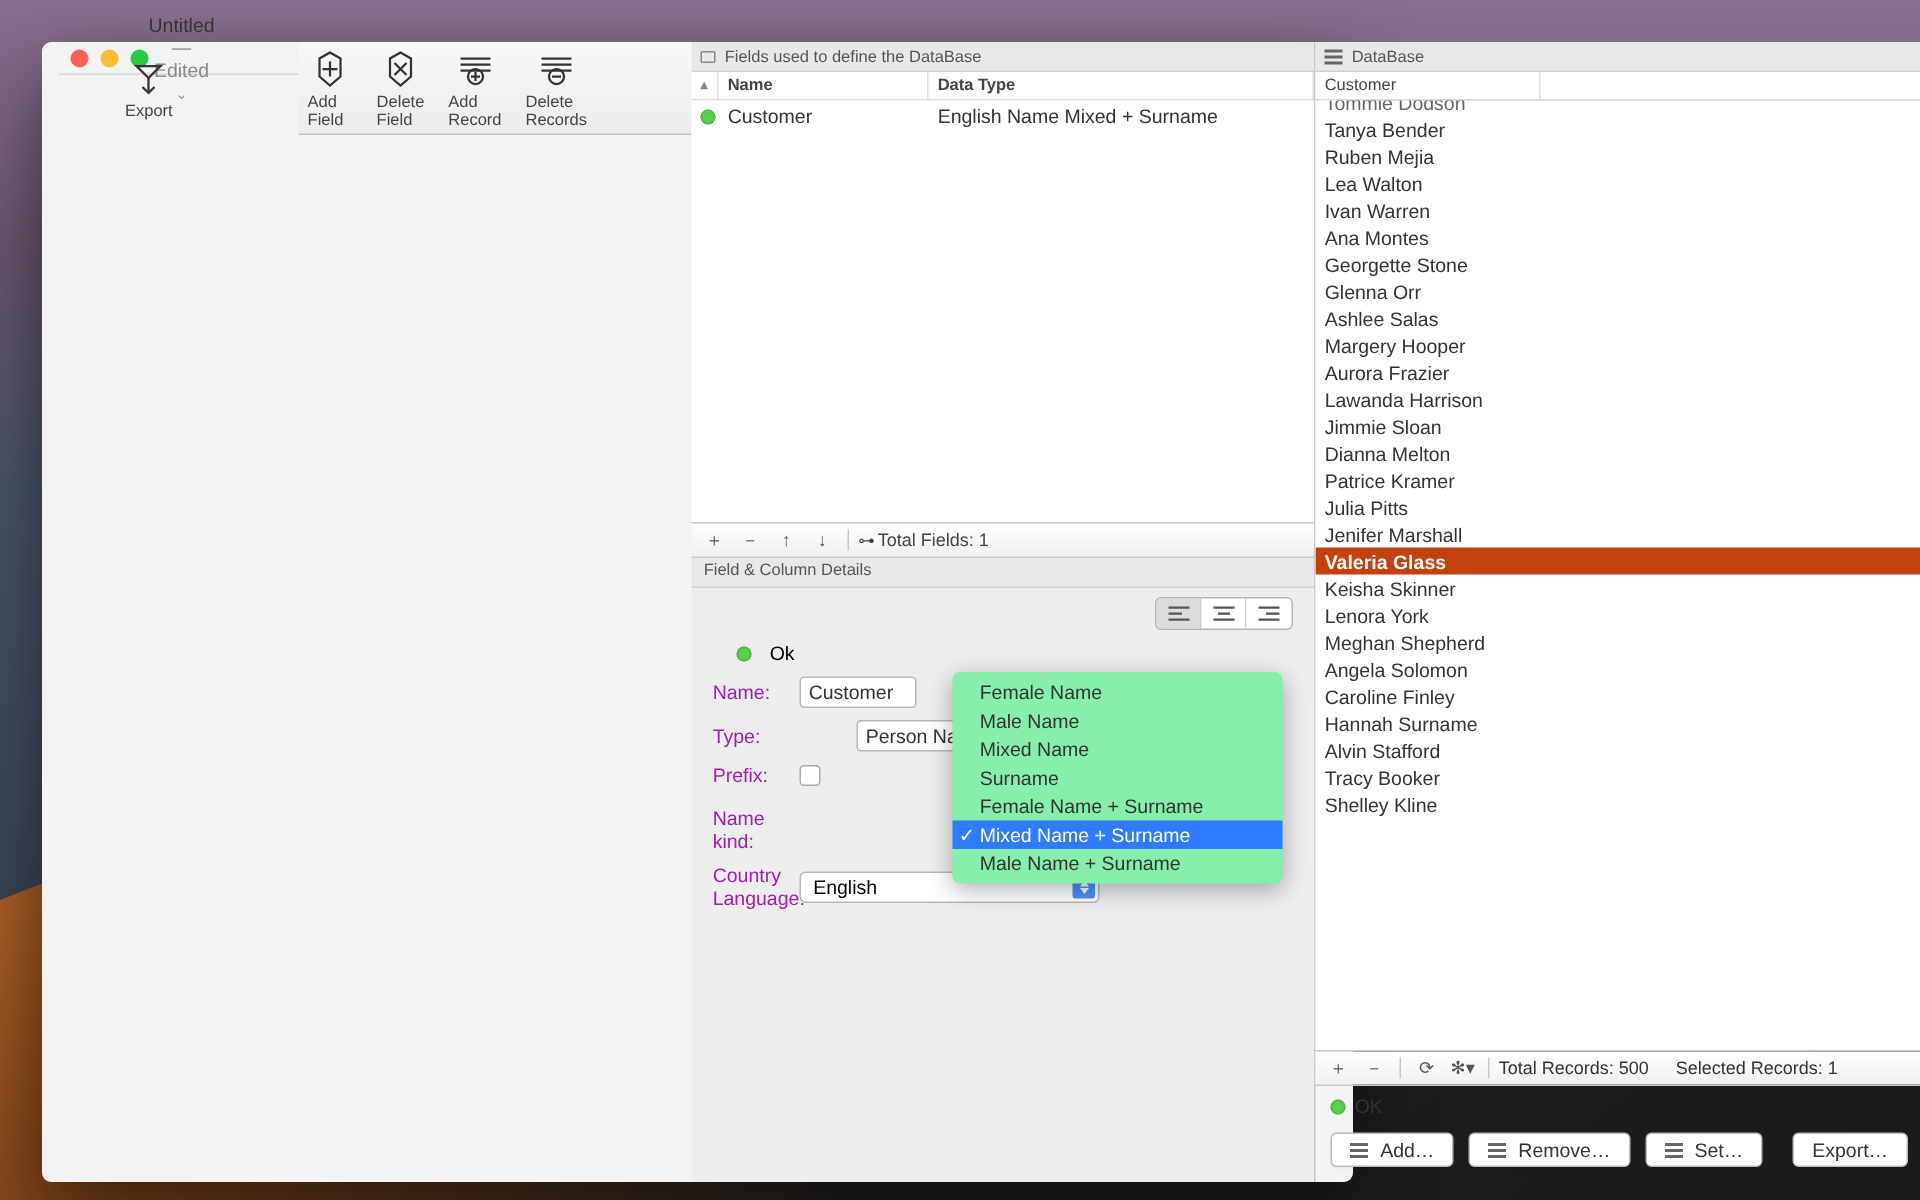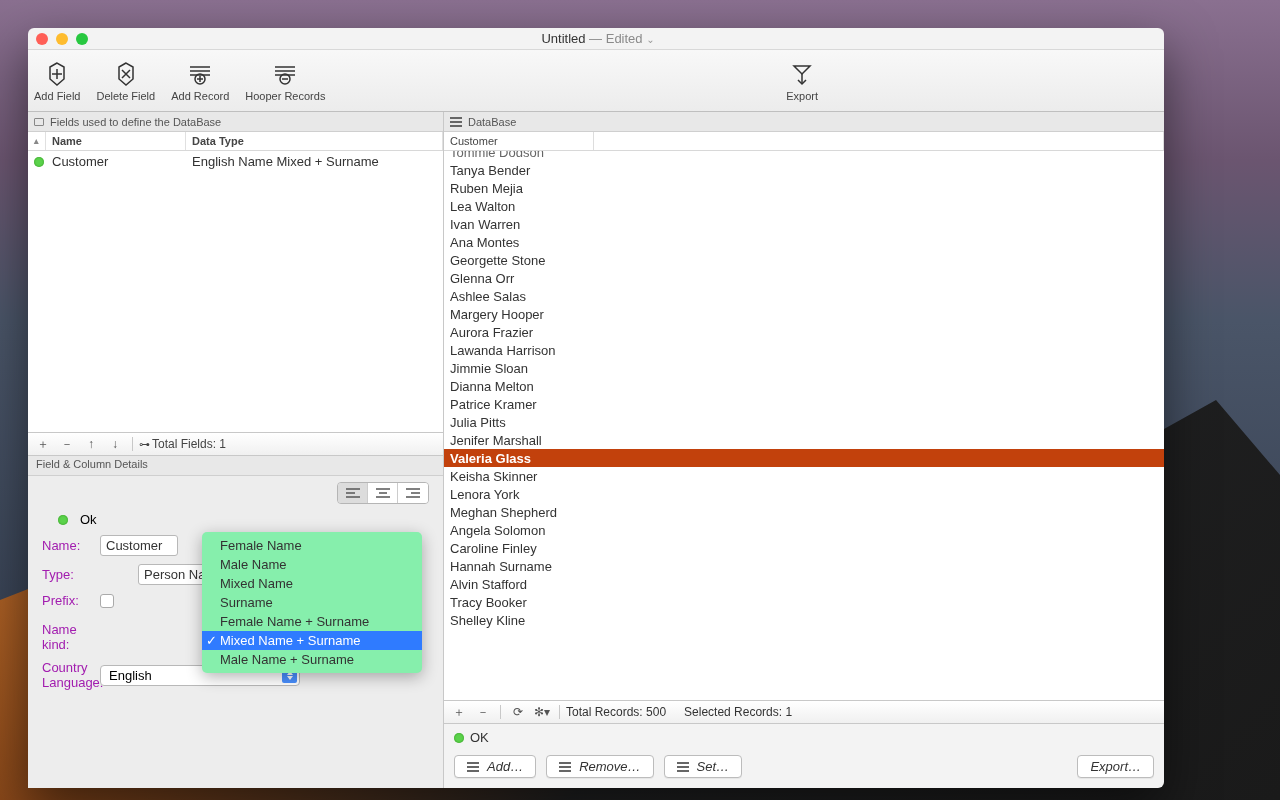--- a/index.html
+++ b/index.html
@@ -10,24 +10,24 @@
   width: 1280px; height: 800px; overflow: hidden;
   position: relative;
 }
 .desert {
   position: absolute; bottom: 0; left: 0; right: 0; height: 500px;
   background:
     linear-gradient(135deg, rgba(255,140,40,0.8) 0%, rgba(139,69,19,0.9) 30%, rgba(30,30,30,0.95) 60%, #1a1a1a 100%);
   clip-path: polygon(0 60%, 5% 55%, 15% 40%, 25% 50%, 35% 30%, 45% 45%, 55% 25%, 65% 40%, 78% 15%, 88% 30%, 95% 20%, 100% 35%, 100% 100%, 0 100%);
 }
 .window {
-  position: absolute; left: 28px; top: 28px; width: 1136px; height: 760px;
+  position: absolute; left: 28px; top: 28px; width: 874px; height: 760px;
   background: #f3f3f3; border-radius: 6px;
   box-shadow: 0 20px 50px rgba(0,0,0,0.5);
-  display: flex; flex-direction: column;
+  display: flex; flex-direction: row; padding-left: 11px;
 }
 .titlebar {
   height: 22px; display: flex; align-items: center; padding: 0 8px;
   border-bottom: 1px solid #d8d8d8;
 }
 .traffic { display: flex; gap: 8px; }
 .dot { width: 12px; height: 12px; border-radius: 50%; }
 .dot.red { background: #ff5f57; }
 .dot.yellow { background: #febc2e; }
 .dot.green { background: #28c840; }
@@ -116,21 +116,21 @@
   height: 24px; border-top: 1px solid #c8c8c8; border-bottom: 1px solid #c8c8c8;
   display: flex; align-items: center; gap: 2px; padding: 0 4px; background: linear-gradient(#fff,#f0f0f0);
   font-size: 12px; color: #333;
 }
 .sep { width: 1px; height: 14px; background: #c8c8c8; margin: 0 4px; }
 .okline { padding: 6px 10px; display: flex; align-items: center; gap: 6px; color: #333; }
 .btn-row { padding: 4px 10px 10px; display: flex; gap: 10px; }
 .push-btn {
   background: #fff; border: 1px solid #bcbcbc; border-radius: 4px;
   padding: 3px 12px; display: flex; align-items: center; gap: 8px; cursor: pointer;
-  font-size: 13px; color: #333; box-shadow: 0 1px 0 rgba(0,0,0,0.05); font-style: italic;
+  font-size: 13px; color: #333; box-shadow: 0 1px 0 rgba(0,0,0,0.05);
 }
 .push-btn .blines { width: 12px; height: 10px; display:flex; flex-direction:column; justify-content:space-between;}
 .push-btn .blines span{height:2px; background:#666;}
 .flex-spacer { flex: 1; }
 svg { display: block; }
 </style>
 </head>
 <body>
 <div class="desert"></div>
 
@@ -179,21 +179,21 @@
       <div class="label">Add Record</div>
     </div>
     <div class="tool-item">
       <div class="icon">
         <svg width="28" height="26" viewBox="0 0 28 26">
             <path d="M4 6 H24 M4 10 H24 M4 14 H24" stroke="#333" stroke-width="1.5"></path>
             <circle cx="14" cy="18" r="5" fill="none" stroke="#333" stroke-width="1.5"></circle>
             <path d="M11 18 H17" stroke="#333" stroke-width="1.5"></path>
           </svg>
       </div>
-      <div class="label">Hooper Records</div>
+      <div class="label">Delete Records</div>
     </div>
     <div class="flex-spacer"></div>
     <div class="tool-item" style="margin-right:auto; position:relative; left:-340px;">
       <div class="icon">
         <svg width="26" height="26" viewBox="0 0 26 26">
             <path d="M5 5 H21 L13 13 Z" fill="none" stroke="#333" stroke-width="1.5"></path>
             <path d="M13 13 V22" stroke="#333" stroke-width="1.5"></path>
             <path d="M9 19 L13 23 L17 19" fill="none" stroke="#333" stroke-width="1.5"></path>
           </svg>
       </div>

